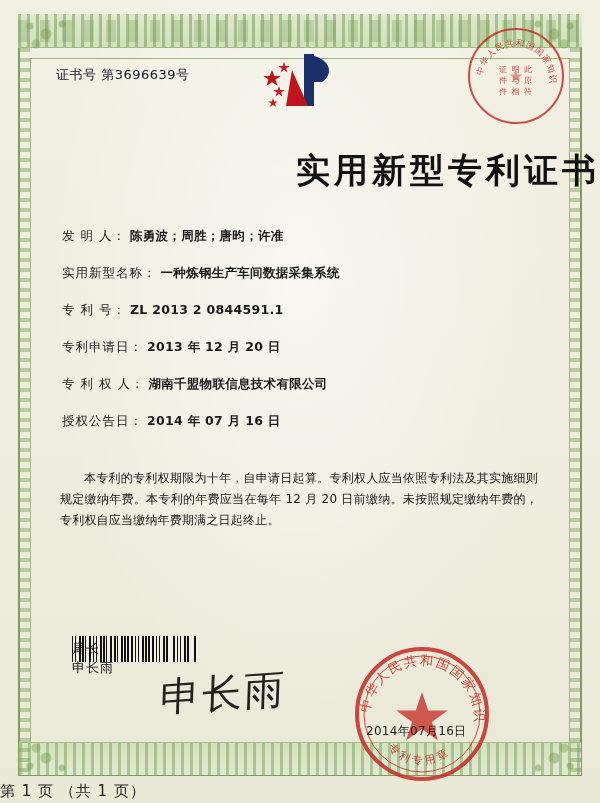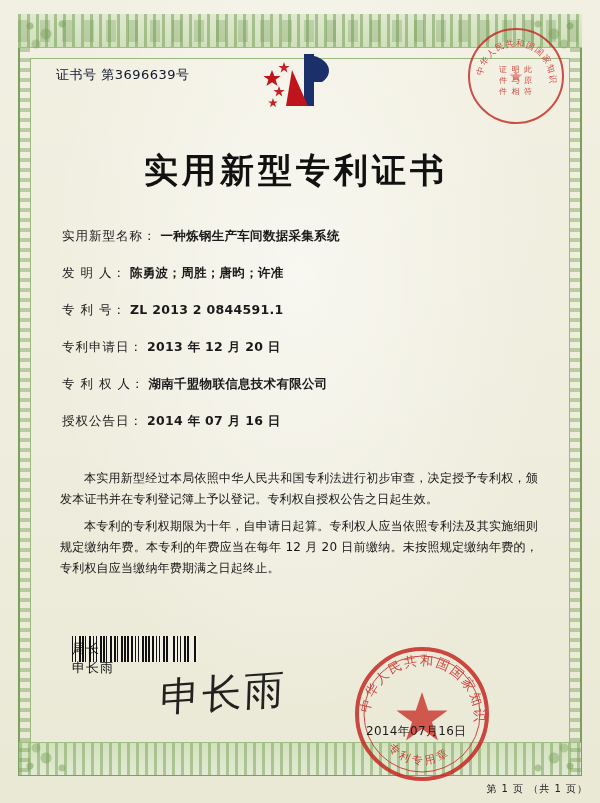--- a/index.html
+++ b/index.html
@@ -154,22 +154,22 @@
     width: 64px;
     text-align: center;
     font-size: 8px;
     line-height: 11px;
     letter-spacing: 1px;
   }
 
   
   .title {
     position: absolute;
-    left: 0; right: 8px; top: 148px;
-    text-align: center;
+    left: 0; right: 0; top: 148px;
+    text-align: right;
     font-size: 34px;
     font-weight: bold;
     letter-spacing: 4px;
     color: #111;
     font-family: "DejaVu Sans", "Liberation Sans", sans-serif;
   }
 
   
   .fields {
     position: absolute;
@@ -259,22 +259,22 @@
     font-size: 12px;
     color: #1b1b1b;
     font-family: "DejaVu Sans", "Liberation Sans", sans-serif;
     letter-spacing: .3px;
   }
 
   
   .footer {
     position: absolute;
     left: 0; right: 12px; top: 782px;
-    text-align: right;
-    font-size: 10px;
+    text-align: left;
+    font-size: 15px;
     color: #222;
     font-family: "DejaVu Sans", "Liberation Sans", sans-serif;
     letter-spacing: 1px;
   }
 </style>
 </head>
 <body>
 
 <div class="page">
   <div class="paper"></div>
@@ -320,47 +320,46 @@
     </svg>
     <div class="st-lines">
       证 明 此<br>件 与 原<br>件 相 符
     </div>
   </div>
 
   <div class="title">实用新型专利证书</div>
 
   <div class="fields">
     <div class="field-row">
+      <span class="field-label">发  明  人：</span>
+      <span class="field-value">陈勇波；周胜；唐昀；许准</span>
+    </div>
+    <div class="field-row">
       <span class="field-label">实用新型名称：</span>
       <span class="field-value">一种炼钢生产车间数据采集系统</span>
-    </div>
-    <div class="field-row">
-      <span class="field-label">发  明  人：</span>
-      <span class="field-value">陈勇波；周胜；唐昀；许准</span>
     </div>
     <div class="field-row">
       <span class="field-label">专  利  号：</span>
       <span class="field-value">ZL 2013 2 0844591.1</span>
     </div>
     <div class="field-row row-appdate">
       <span class="field-label">专利申请日：</span>
       <span class="field-value">2013 年 12 月 20 日</span>
     </div>
     <div class="field-row">
       <span class="field-label">专  利  权  人：</span>
       <span class="field-value">湖南千盟物联信息技术有限公司</span>
     </div>
     <div class="field-row">
       <span class="field-label">授权公告日：</span>
       <span class="field-value">2014 年 07 月 16 日</span>
     </div>
   </div>
 
   <div class="body-text">
-    <p>本实用新型经过本局依照中华人民共和国专利法进行初步审查，决定授予专利权，颁发本证书并在专利登记簿上予以登记。专利权自授权公告之日起生效。</p>
     <p>本专利的专利权期限为十年，自申请日起算。专利权人应当依照专利法及其实施细则规定缴纳年费。本专利的年费应当在每年 12 月 20 日前缴纳。未按照规定缴纳年费的，专利权自应当缴纳年费期满之日起终止。</p>
   </div>
 
   <div class="barcode"></div>
 
   <div class="director">
     <div>局长</div>
     <div>申长雨</div>
   </div>
 

